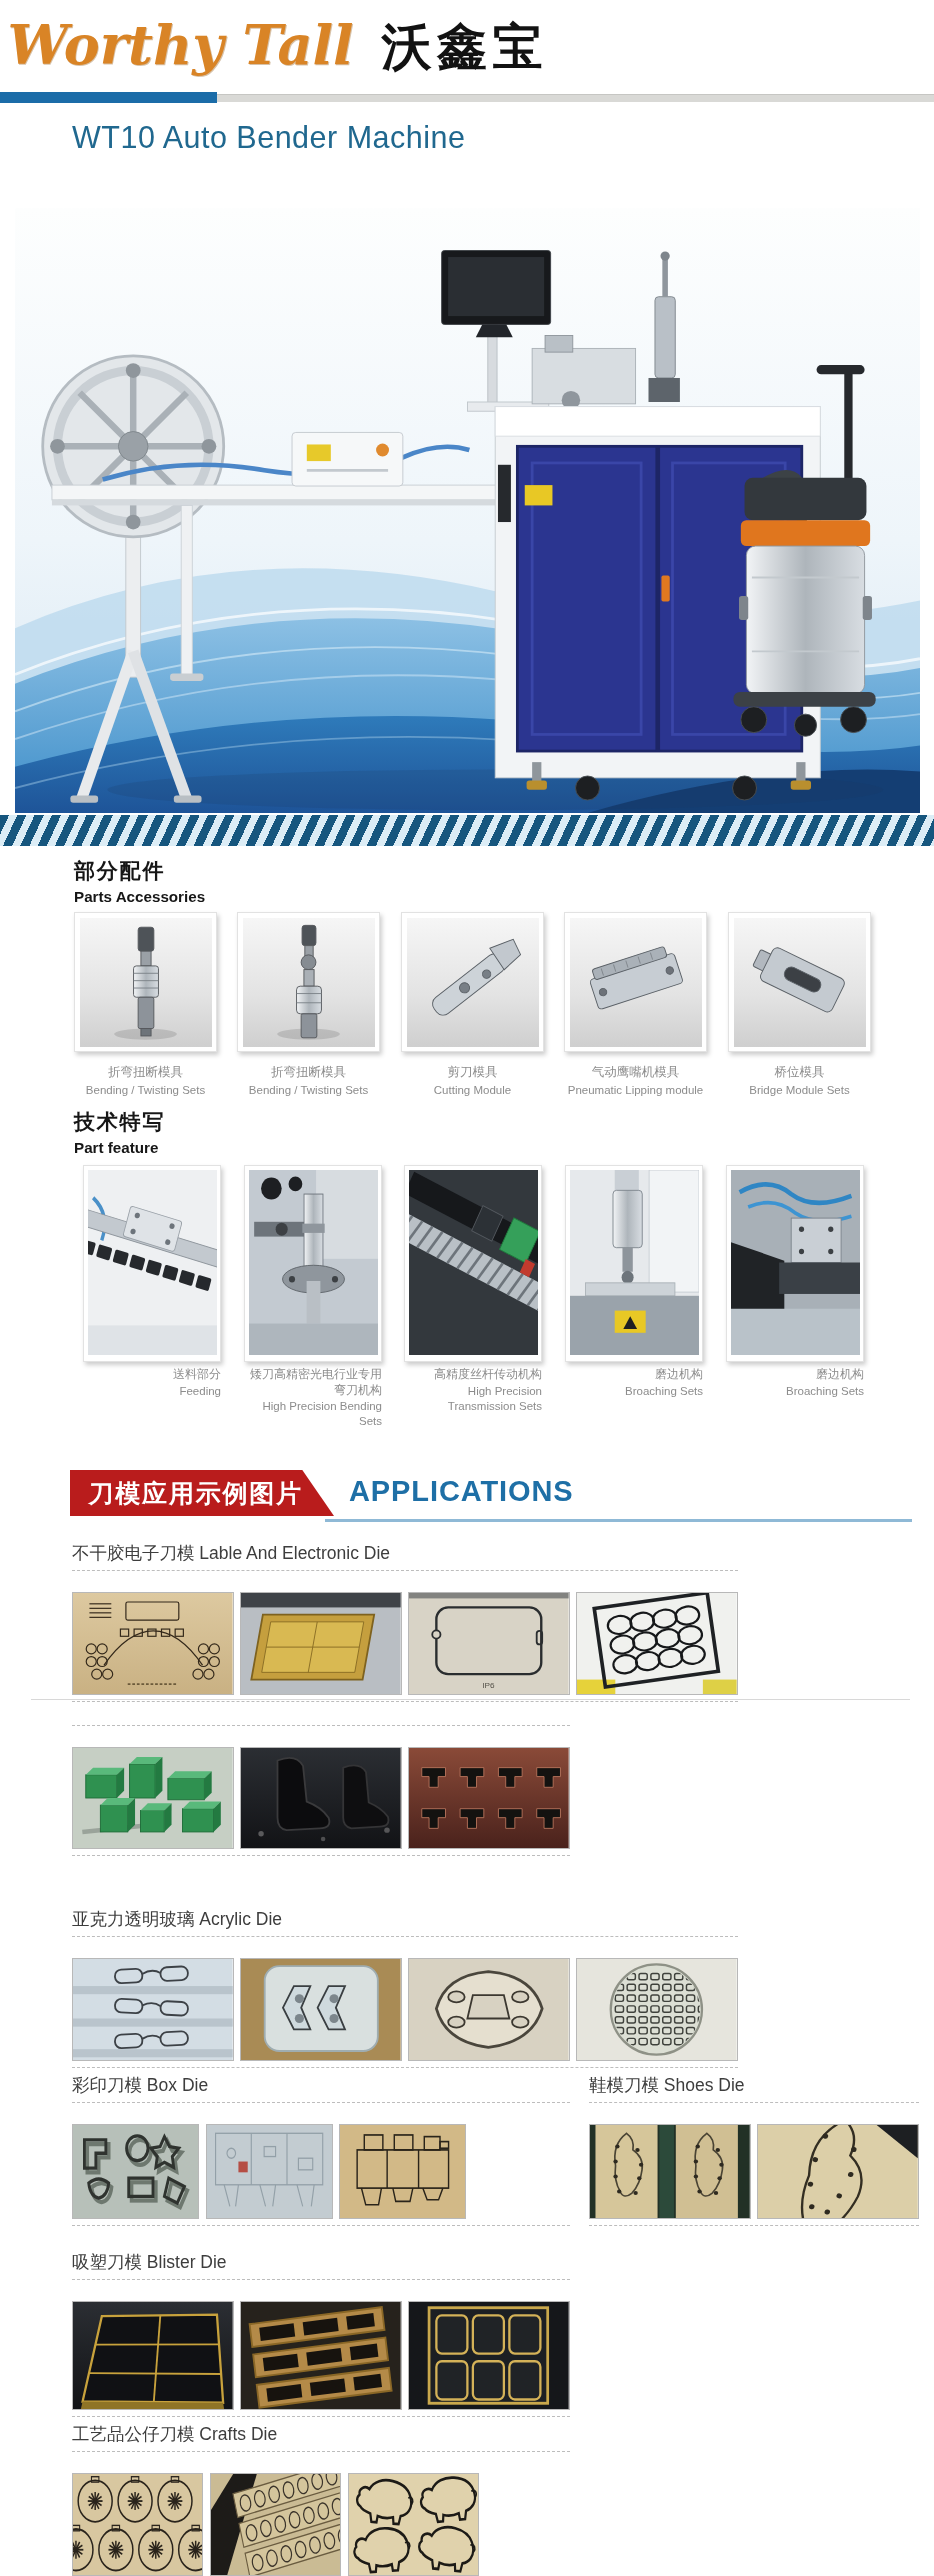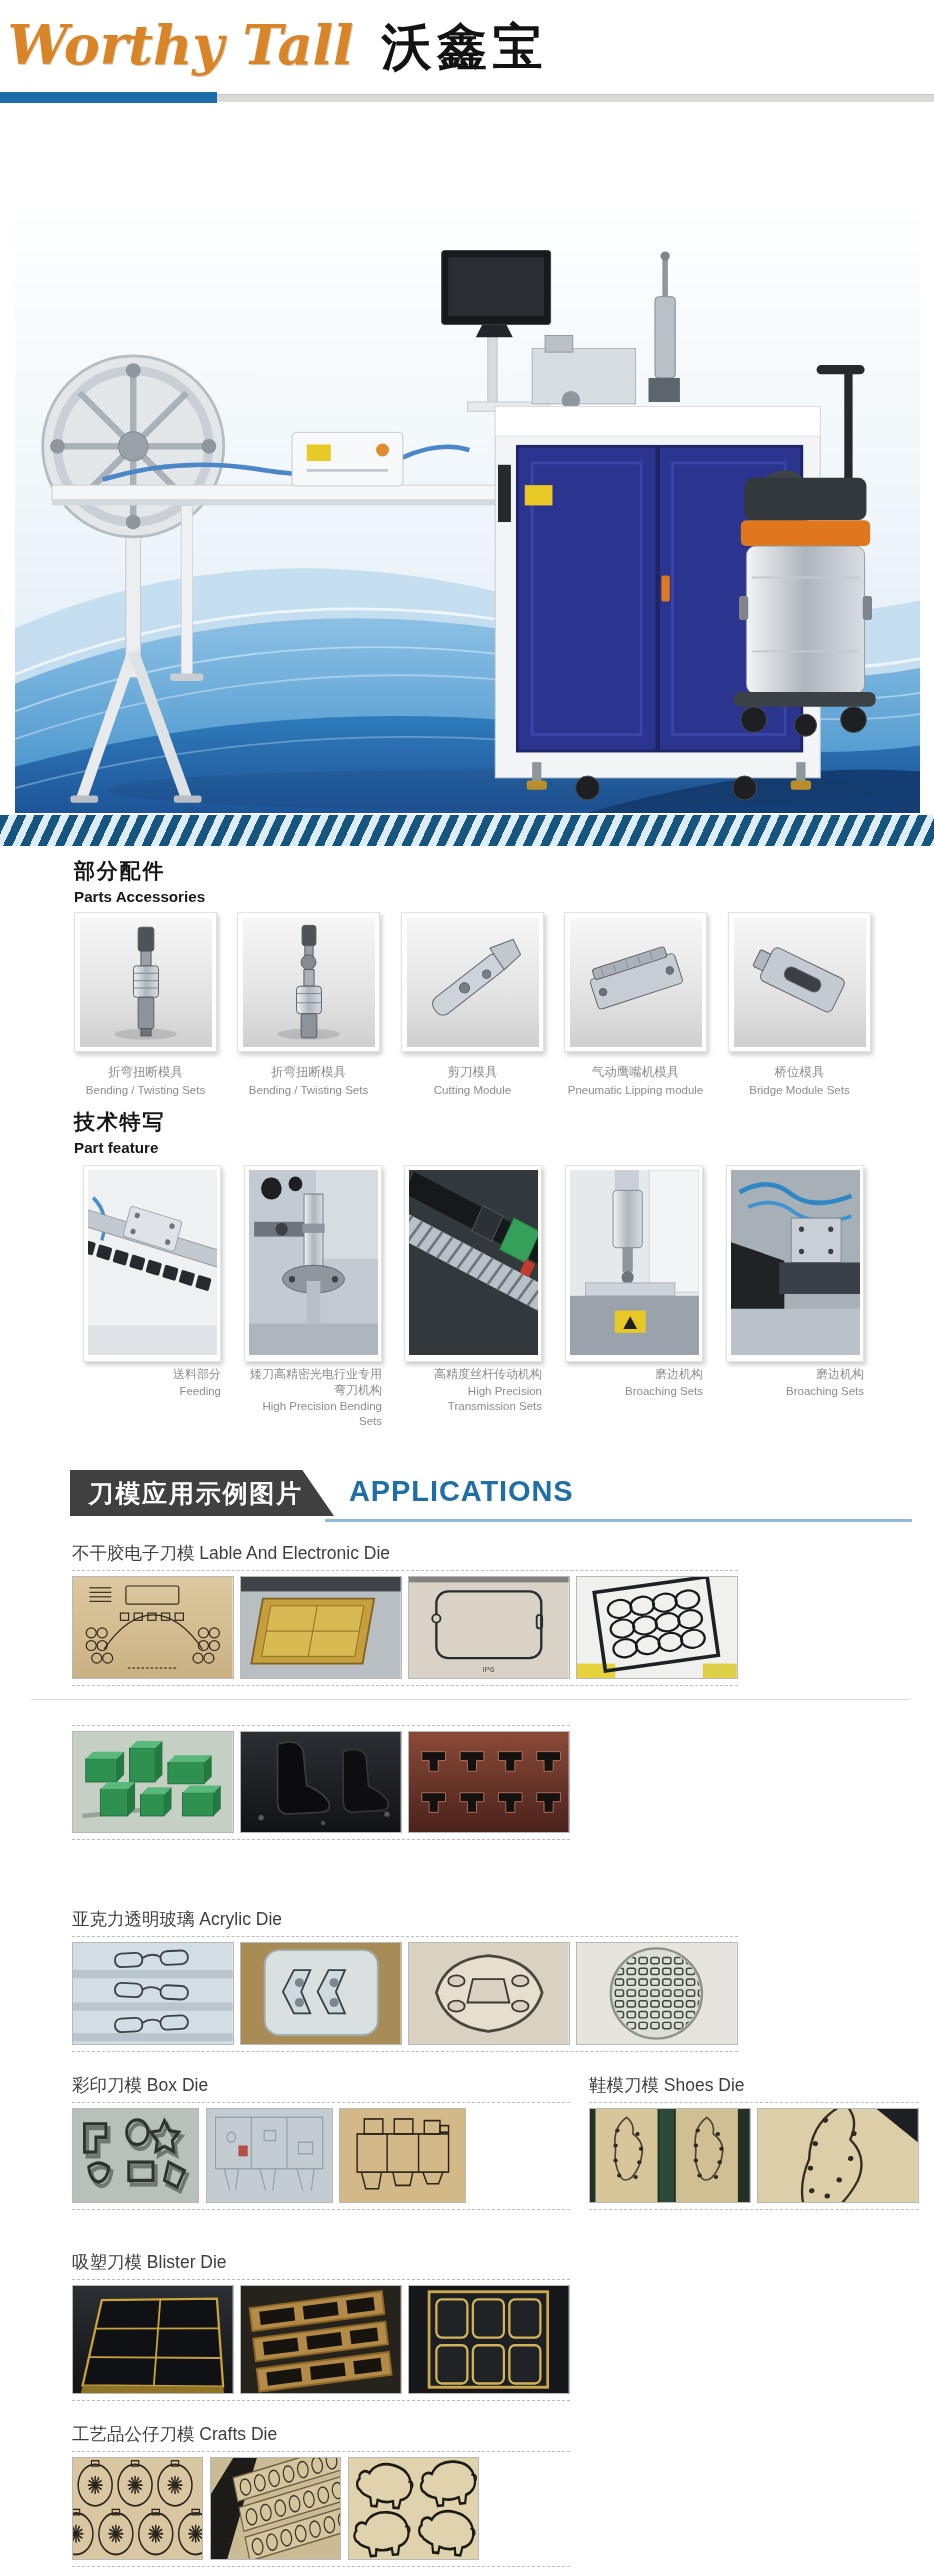--- a/index.html
+++ b/index.html
@@ -28,32 +28,32 @@
   .pcard svg{display:block;}
   .plabel{margin-top:13px;text-align:center;color:#8c8c8c;line-height:1.25;}
   .plabel .cn{font-size:12.5px;}
   .plabel .en{font-size:11.5px;margin-top:1.8px;}
   .tcol{position:absolute;width:138px;}
   .tcard{background:#ffffff;border:0.9px solid #e2e2e2;box-shadow:1.8px 2.8px 4.6px rgba(0,0,0,.20);padding:3.7px;}
   .tlabel{margin-top:5px;text-align:right;color:#8c8c8c;line-height:1.3;}
   .tlabel .cn{font-size:12px;}
   .tlabel .en{font-size:11.5px;margin-top:0.9px;}
   
-  .app-banner{position:absolute;left:70px;top:1470px;width:264px;height:46px;background:#404040;
+  .app-banner{position:absolute;left:70px;top:1470px;width:264px;height:46px;background:#b91c1c;
               clip-path:polygon(0 0,88% 0,100% 100%,0 100%);}
   .app-banner .txt{color:#ffffff;font-size:25px;font-weight:bold;letter-spacing:1.8px;line-height:46px;padding-left:18.5px;}
   .app-en{position:absolute;left:349px;top:1475px;font-size:29px;font-weight:bold;color:#1E6FA6;letter-spacing:0.9px;}
   .app-rule{position:absolute;left:325px;top:1519px;width:587px;height:2.8px;background:#8FB9D6;}
   .s1-grayline{position:absolute;left:31px;top:1699px;width:879px;height:0.9px;background:#d8d8d8;}
   
   .appsec{position:absolute;}
   .appsec .title{font-size:17.5px;color:#3d3d3d;line-height:22px;white-space:nowrap;}
   .dash{border-top:0.9px dashed #bdbdbd;height:0;margin-top:5.5px;}
   .tiles{display:flex;gap:6.5px;margin-top:5.5px;}
-  .tile{width:162px;box-sizing:border-box;border:0.9px solid rgba(0,0,0,.28);}
+  .tile{width:162px;box-sizing:border-box;border:0.9px solid rgba(0,0,0,.28);margin-top:16px;}
   .tile svg{display:block;width:100%;height:100%;}
 </style>
 </head>
 <body>
 
 <div id="page">
 
   <svg width="0" height="0" style="position:absolute" aria-hidden="true">
     <defs>
       <linearGradient id="gSky" x1="0" y1="0" x2="0" y2="1">
@@ -93,20 +93,21 @@
       </linearGradient>
     </defs>
   </svg>
 
   <div class="logo-row">
     <span class="logo-en">Worthy Tall</span>
     <span class="logo-cn">沃鑫宝</span>
   </div>
   <div class="bar-blue"></div>
   <div class="bar-gray"></div>
+  <div class="product-title">WT10 Auto Bender Machine</div>
 
   <div class="hero">
     <svg viewBox="0 0 980 655" width="905" height="605">
       <rect width="980" height="655" fill="url(#gSky)"></rect>
 
       <path d="M0,655 L0,455 Q240,350 520,415 Q770,468 980,425 L980,655 Z" fill="#BCD9EE" opacity=".8"></path>
       <path d="M0,655 L0,515 Q300,395 640,478 Q845,525 980,498 L980,655 Z" fill="url(#gWave1)"></path>
       <path d="M0,505 Q300,385 640,468 Q845,515 980,488" fill="none" stroke="#ffffff" stroke-width="3" opacity=".7"></path>
       <path d="M0,545 Q310,430 660,505 Q860,545 980,525" fill="none" stroke="#dff0fa" stroke-width="2" opacity=".55"></path>
       <path d="M0,575 Q320,465 670,530 Q865,565 980,548" fill="none" stroke="#dff0fa" stroke-width="2" opacity=".45"></path>

